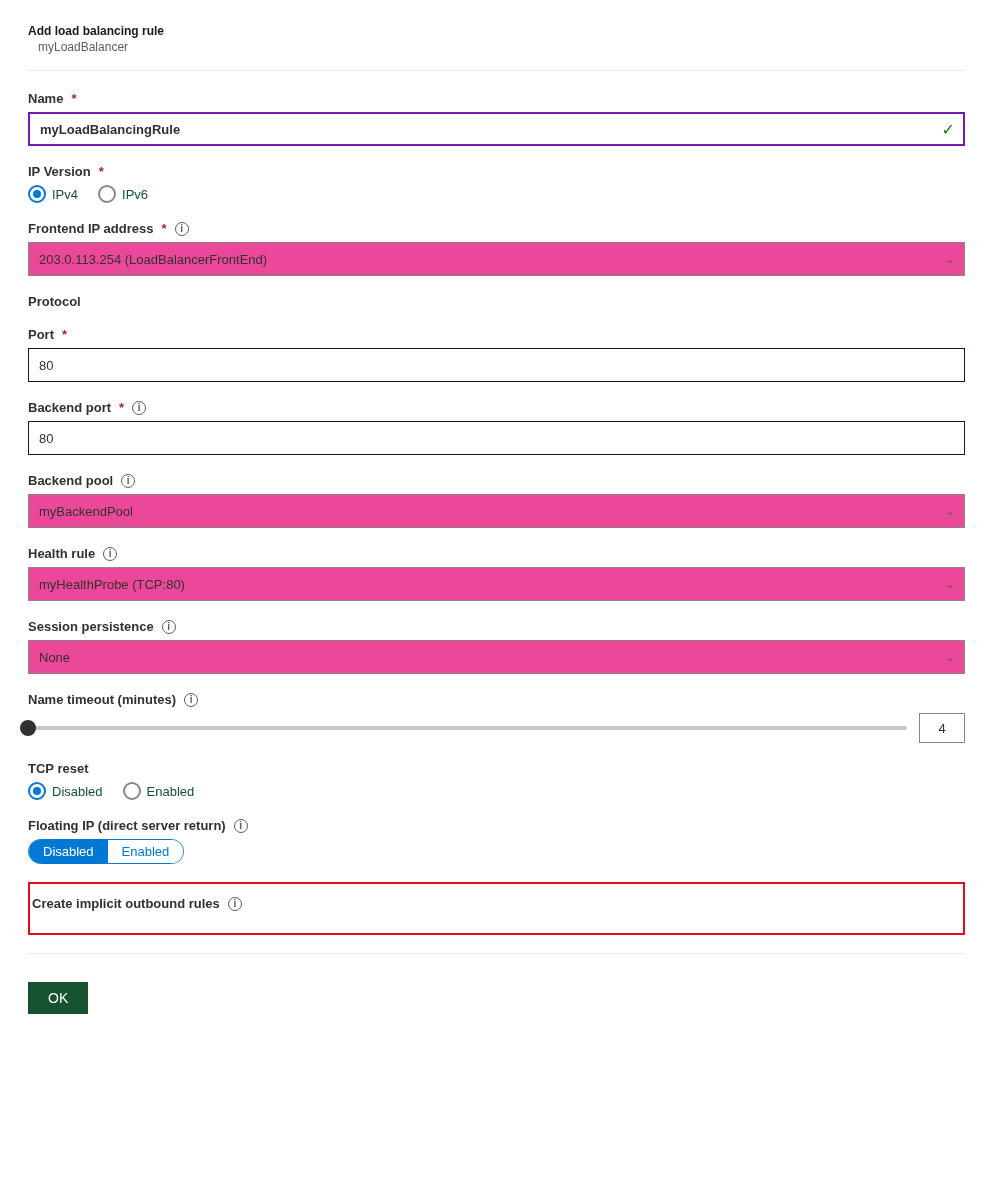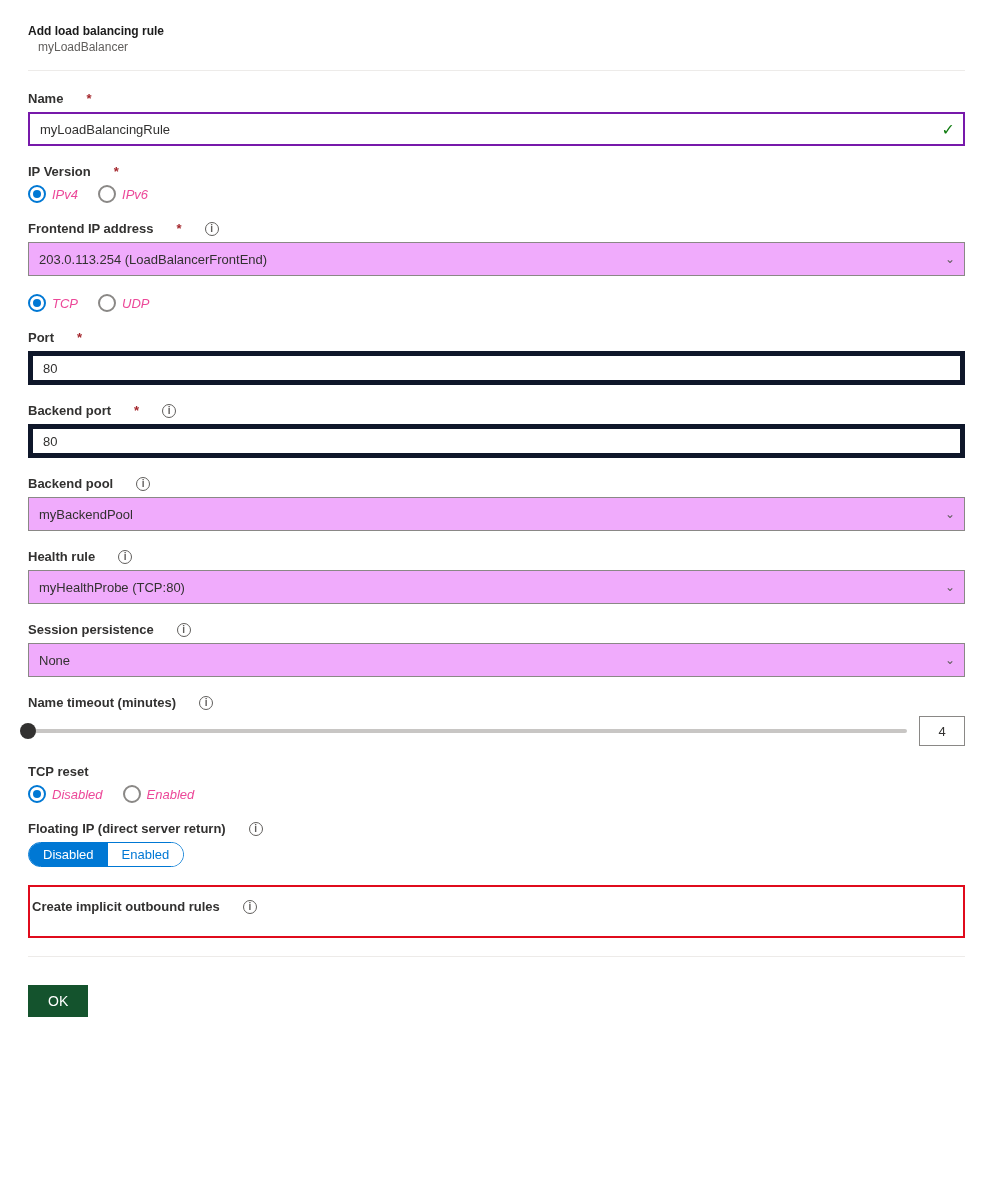--- a/index.html
+++ b/index.html
@@ -32,21 +32,21 @@
       margin-bottom: 20px;
     }
 
     .form-group {
       margin-bottom: 18px;
     }
 
     .form-label {
       display: flex;
       align-items: center;
-      gap: 23px;
+      gap: 8px;
       font-size: 13px;
       font-weight: 600;
       margin-bottom: 6px;
       color: #323130;
     }
 
     .required-star {
       color: #a4262c;
       font-weight: 600;
     }
@@ -62,56 +62,57 @@
       font-size: 10px;
       color: #605e5c;
       font-weight: 600;
       cursor: pointer;
       line-height: 1;
     }
 
     .text-input {
       width: 100%;
       height: 34px;
-      border: 5px solid #0f172a;
+      border: 1px solid #0f172a;
       padding: 0 10px;
       font-size: 13px;
       color: #323130;
       outline: none;
     }
 
     .text-input.focused {
       border: 2px solid #7719aa;
     }
 
     .text-input-with-check {
       position: relative;
     }
 
     .text-input-with-check .text-input {
       padding-right: 20px;
+      font-weight: bold;
     }
 
     .check-mark {
       position: absolute;
       right: 10px;
       top: 50%;
       transform: translateY(-50%);
       color: #107c10;
       font-size: 16px;
     }
 
     .select-input {
       width: 100%;
       height: 34px;
       border: 1px solid #8a8886;
       padding: 0 10px;
       font-size: 13px;
       color: #323130;
-      background: #f0abfc;
+      background: #ec4899;
       appearance: none;
       -webkit-appearance: none;
       cursor: pointer;
       outline: none;
       position: relative;
     }
 
     .select-wrapper {
       position: relative;
     }
@@ -161,22 +162,21 @@
       border-radius: 50%;
       background: #0078d4;
     }
 
     .radio-circle.unchecked {
       border: 2px solid #8a8886;
     }
 
     .radio-label {
       font-size: 13px;
-      color: #ec4899;
-      font-style: italic;
+      color: #14532d;
     }
 
     
     .slider-container {
       display: flex;
       align-items: center;
       gap: 12px;
     }
 
     .slider-track {
@@ -313,29 +313,22 @@
   <div class="select-wrapper">
     <select class="select-input">
       <option>203.0.113.254 (LoadBalancerFrontEnd)</option>
     </select>
     <span class="chevron">⌄</span>
   </div>
 </div>
 
 
 <div class="form-group">
-  <div class="radio-group">
-    <label class="radio-option">
-      <div class="radio-circle checked"></div>
-      <span class="radio-label">TCP</span>
-    </label>
-    <label class="radio-option">
-      <div class="radio-circle unchecked"></div>
-      <span class="radio-label">UDP</span>
-    </label>
+  <div class="form-label">
+    <span>Protocol</span>
   </div>
 </div>
 
 
 <div class="form-group">
   <div class="form-label">
     <span>Port</span>
     <span class="required-star">*</span>
   </div>
   <input type="text" class="text-input" value="80" style="">

